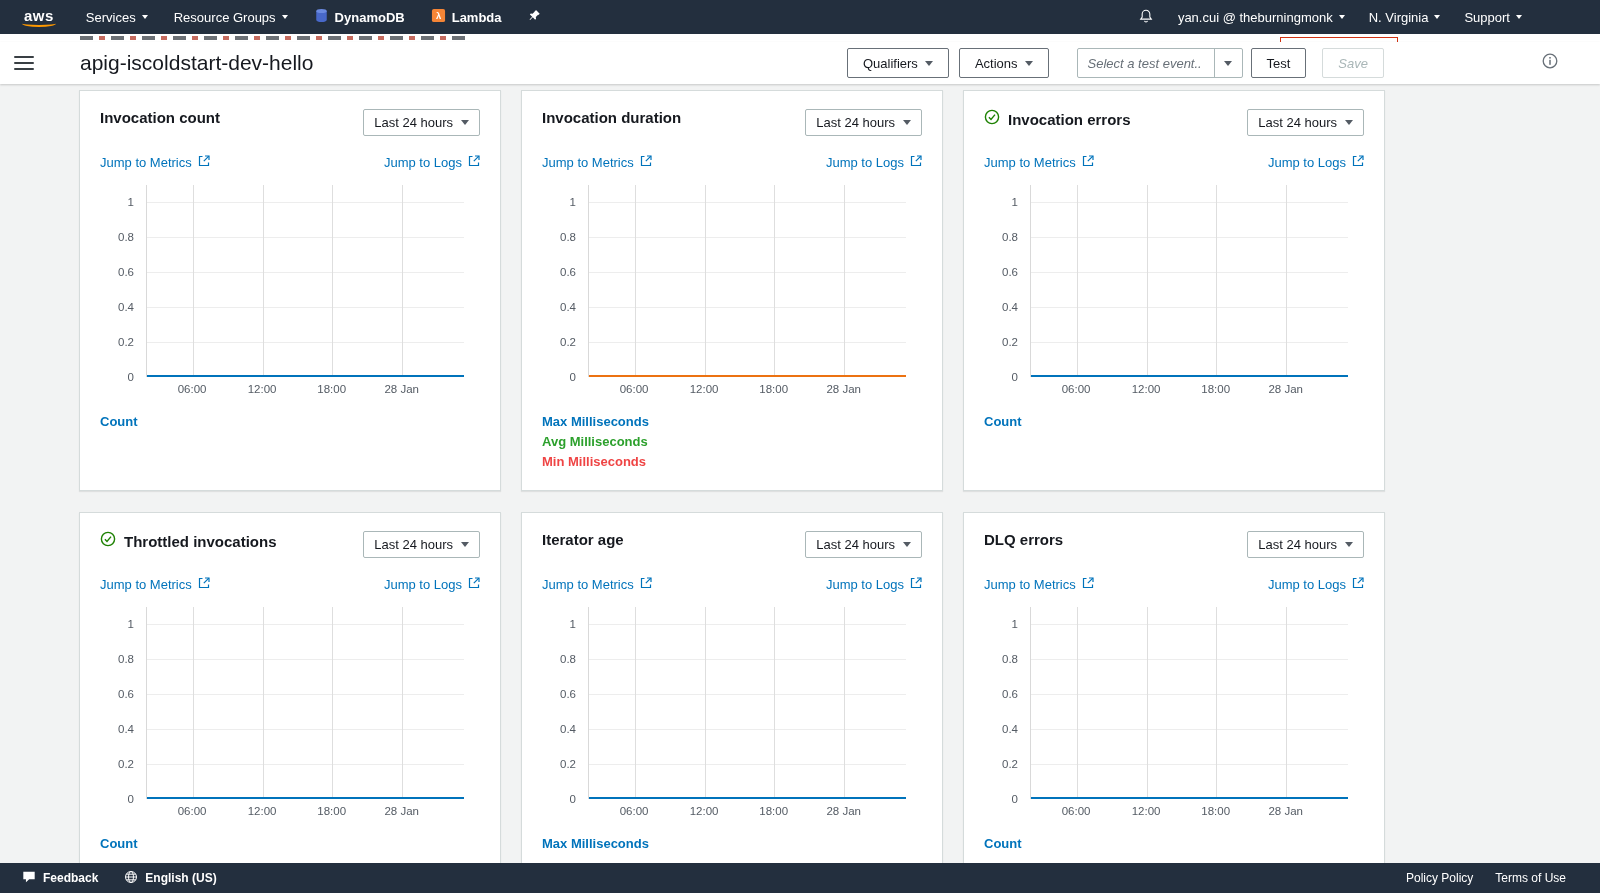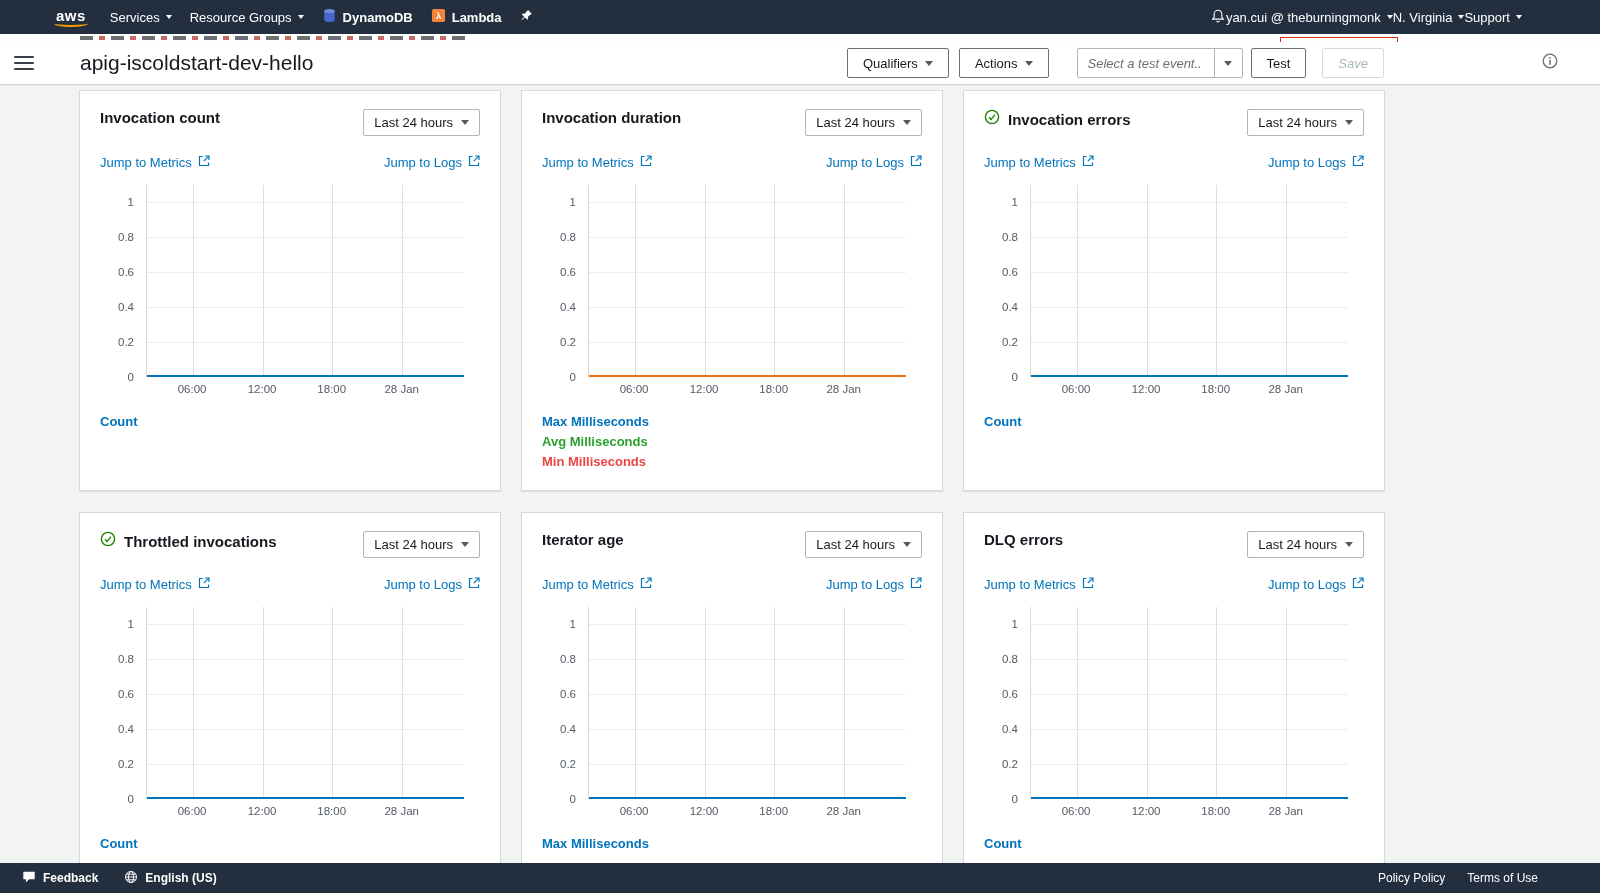--- a/index.html
+++ b/index.html
@@ -2,30 +2,30 @@
 <html><head>
 <meta charset="utf-8">
 <style>
   * { margin:0; padding:0; box-sizing:border-box; }
   html,body { width:1600px; height:893px; overflow:hidden;
     font-family:"Liberation Sans","DejaVu Sans",sans-serif; background:#f2f3f3; }
 
   
   .topnav { height:34px; background:#232f3e; display:flex; align-items:center;
     color:#fff; font-size:13px; padding:0 78px 0 18px; }
-  .topnav .left { display:flex; align-items:center; gap:18px;margin-left:32px; }
+  .topnav .left { display:flex; align-items:center; gap:26px; }
   .aws-logo { font-weight:700; font-size:15px; position:relative; padding:0 6px 3px 6px; letter-spacing:.5px; cursor:pointer;}
   .aws-logo::after { content:""; position:absolute; left:4px; right:4px; bottom:0; height:5px;
     border-bottom:2px solid #ff9900; border-radius:0 0 60% 60%; }
   .nav-item { display:flex; align-items:center; cursor:pointer; white-space:nowrap; }
   .nav-item.bold { font-weight:700; gap:6px; }
   .cd { display:inline-block; width:0; height:0; border-left:4px solid transparent;
     border-right:4px solid transparent; border-top:5px solid currentColor; margin-left:7px; }
   .cd.sm { border-left-width:3.5px; border-right-width:3.5px; border-top-width:4px; margin-left:6px; }
-  .topnav .right { margin-left:auto; display:flex; align-items:center; }
+  .topnav .right { margin-left:auto; display:flex; align-items:center; gap:24px; }
   .icon-btn { display:flex; align-items:center; cursor:pointer; }
 
   
   .clip-strip { height:8px; background:#fff; position:relative; overflow:hidden; }
   .frag-text { position:absolute; left:80px; top:2px; width:388px; height:4px; opacity:.75;
     background:repeating-linear-gradient(90deg,#3b4148 0 13px, transparent 13px 19px, #b13a2a 19px 25px, transparent 25px 31px); }
   .frag-red { position:absolute; left:1280px; top:3px; width:118px; height:6px;
     border:1px solid #d13212; border-bottom:none; background:#fff; }
 
   
@@ -77,21 +77,21 @@
   .y0{top:9.1%} .y1{top:27.3%} .y2{top:45.5%} .y3{top:63.6%} .y4{top:81.8%} .y5{top:100%}
   .xlabels { position:relative; height:20px; margin-top:6px; }
   .xl { position:absolute; transform:translateX(-50%); font-size:11.5px; color:#545b64; white-space:nowrap; }
   .x0{left:14.5%} .x1{left:36.5%} .x2{left:58.4%} .x3{left:80.4%}
   .legend { margin-top:12px; }
   .legend-item { font-size:13px; font-weight:700; line-height:13px; margin-top:7px; cursor:pointer; }
   .legend-item:first-child { margin-top:10px; }
 
   
   .footer { height:30px; background:#232f3e; display:flex; align-items:center;
-    padding:0 62px 0 22px; color:#fff; font-size:12px; position:relative; z-index:3; }
+    padding:0 34px 0 22px; color:#fff; font-size:12px; position:relative; z-index:3; }
   .footer .left { display:flex; align-items:center; gap:26px; }
   .foot-item { display:flex; align-items:center; gap:7px; font-weight:700; cursor:pointer; white-space:nowrap; }
   .footer .right { margin-left:auto; display:flex; align-items:center; gap:22px; }
   .copyright { color:#aab7b8; cursor:default; }
   .foot-link { color:#fff; cursor:pointer; text-decoration:none; font-weight:400; }
 </style>
 </head>
 <body>
 
 <div class="topnav">

